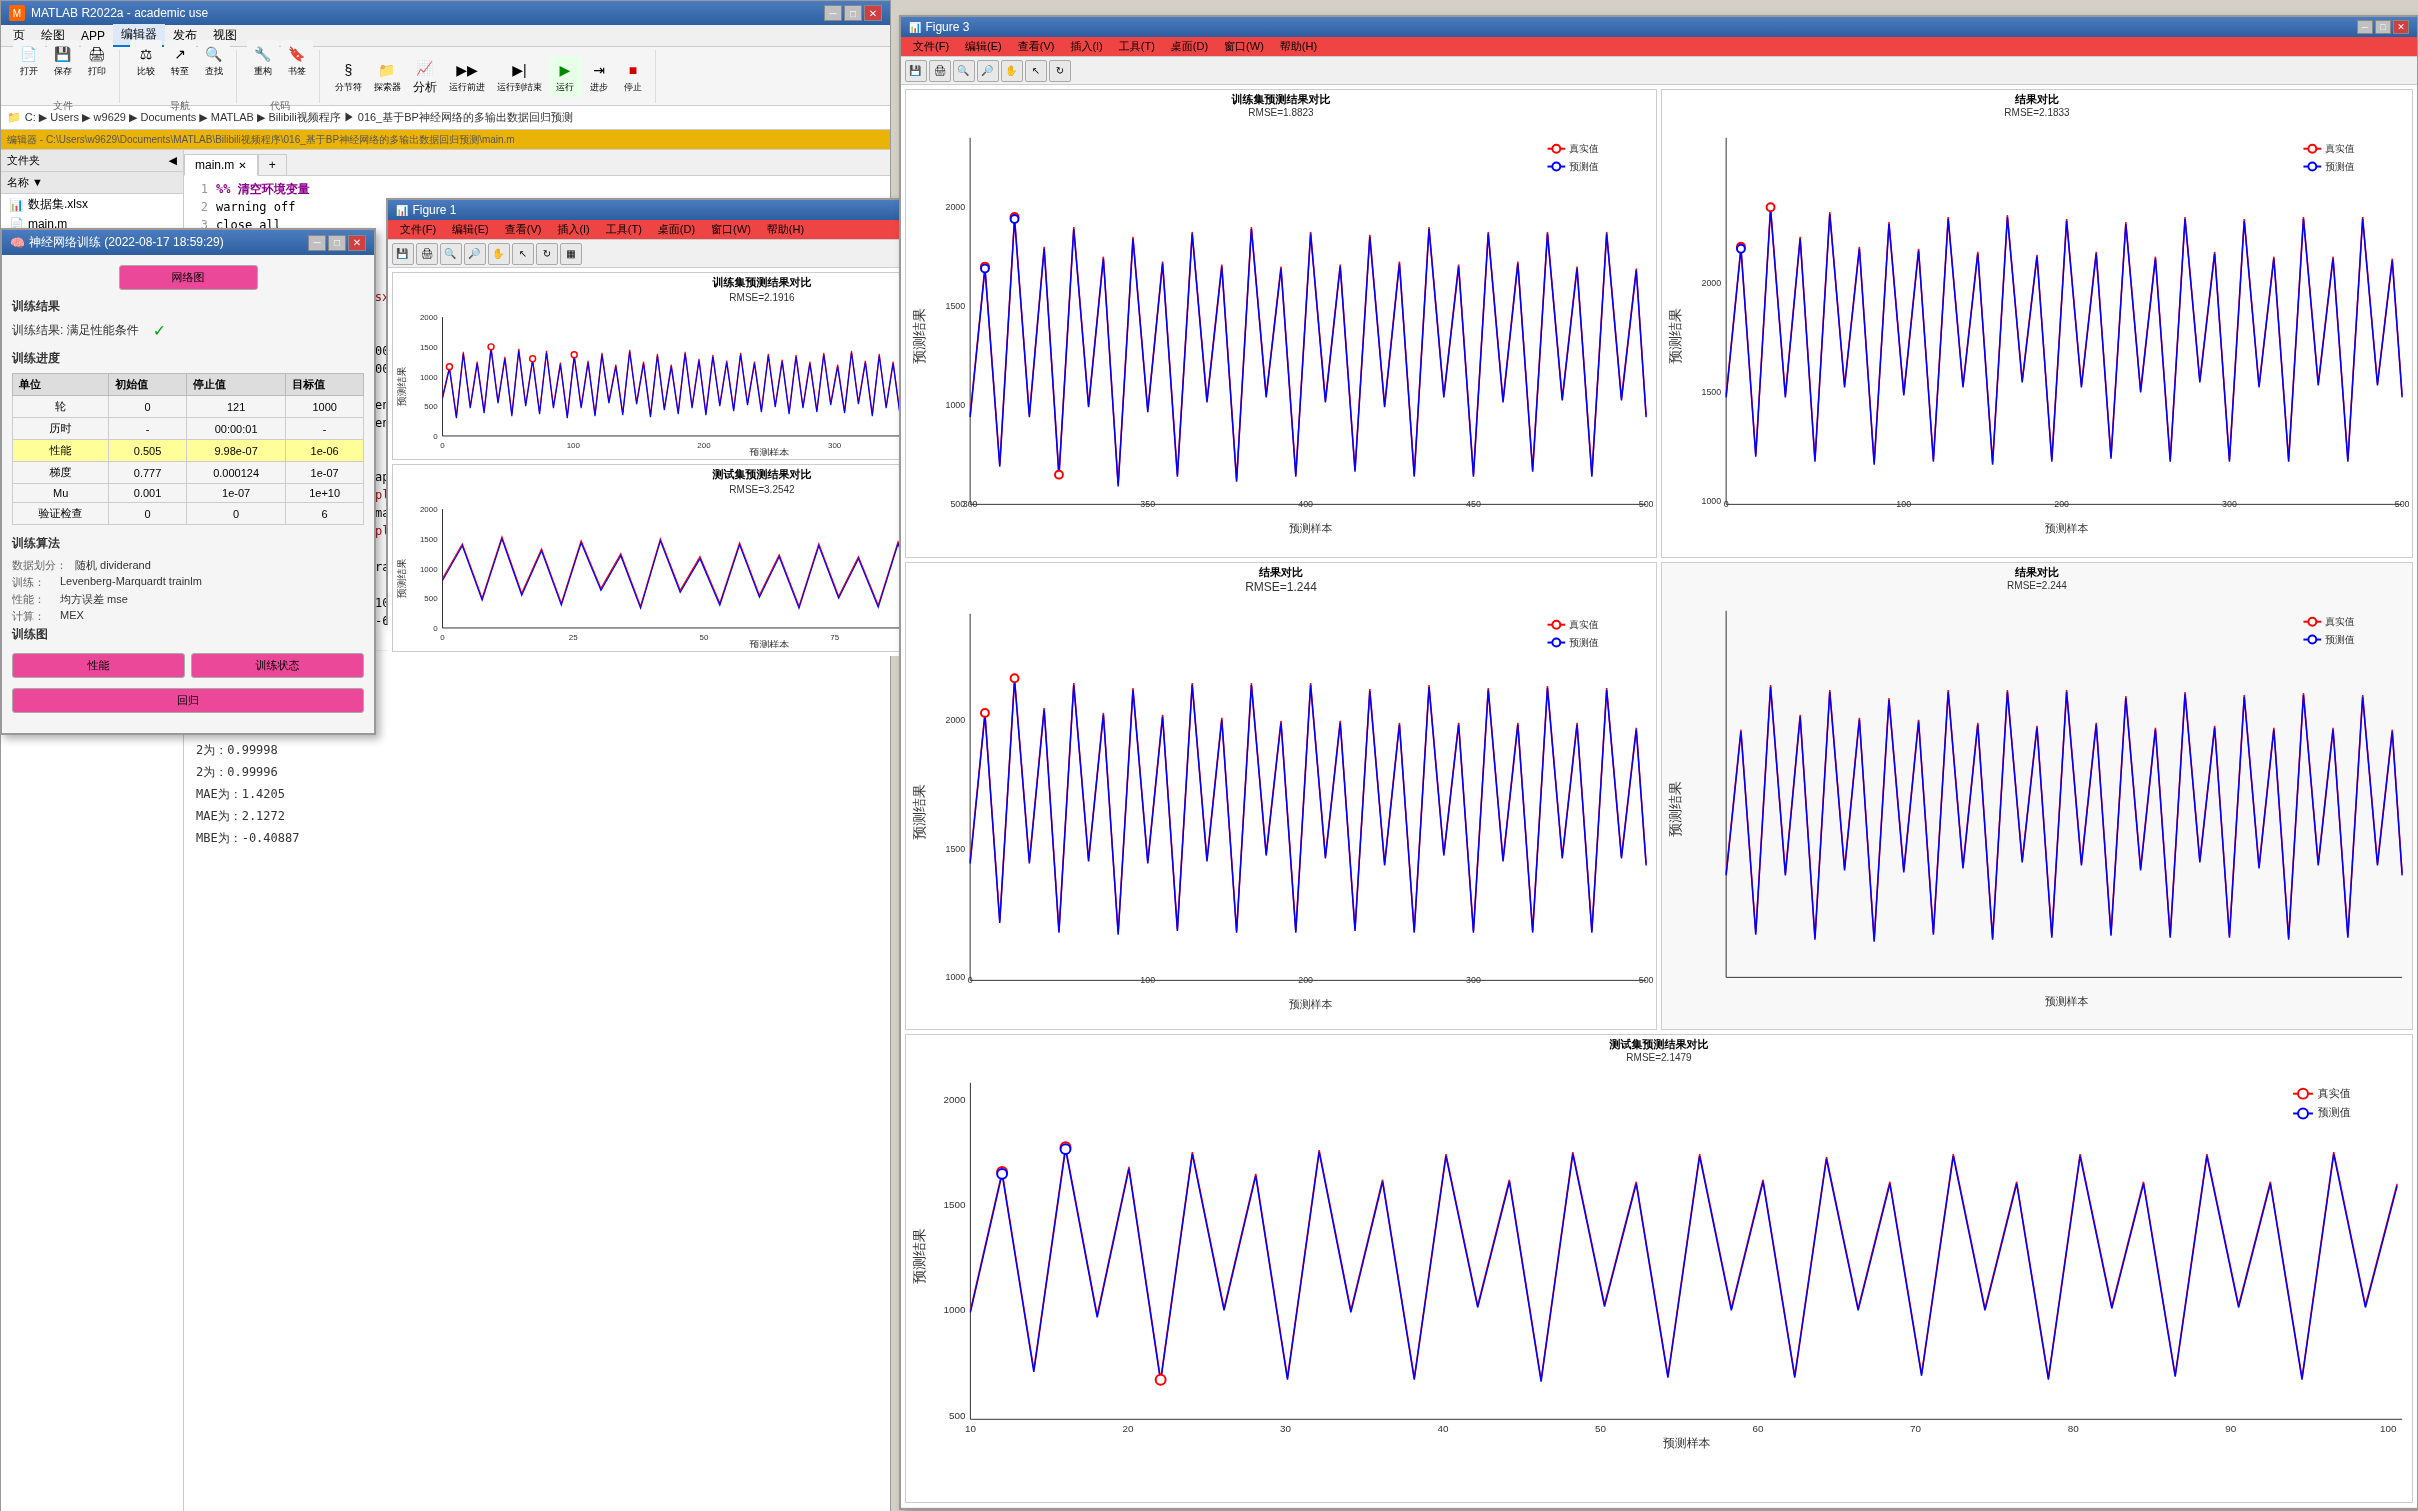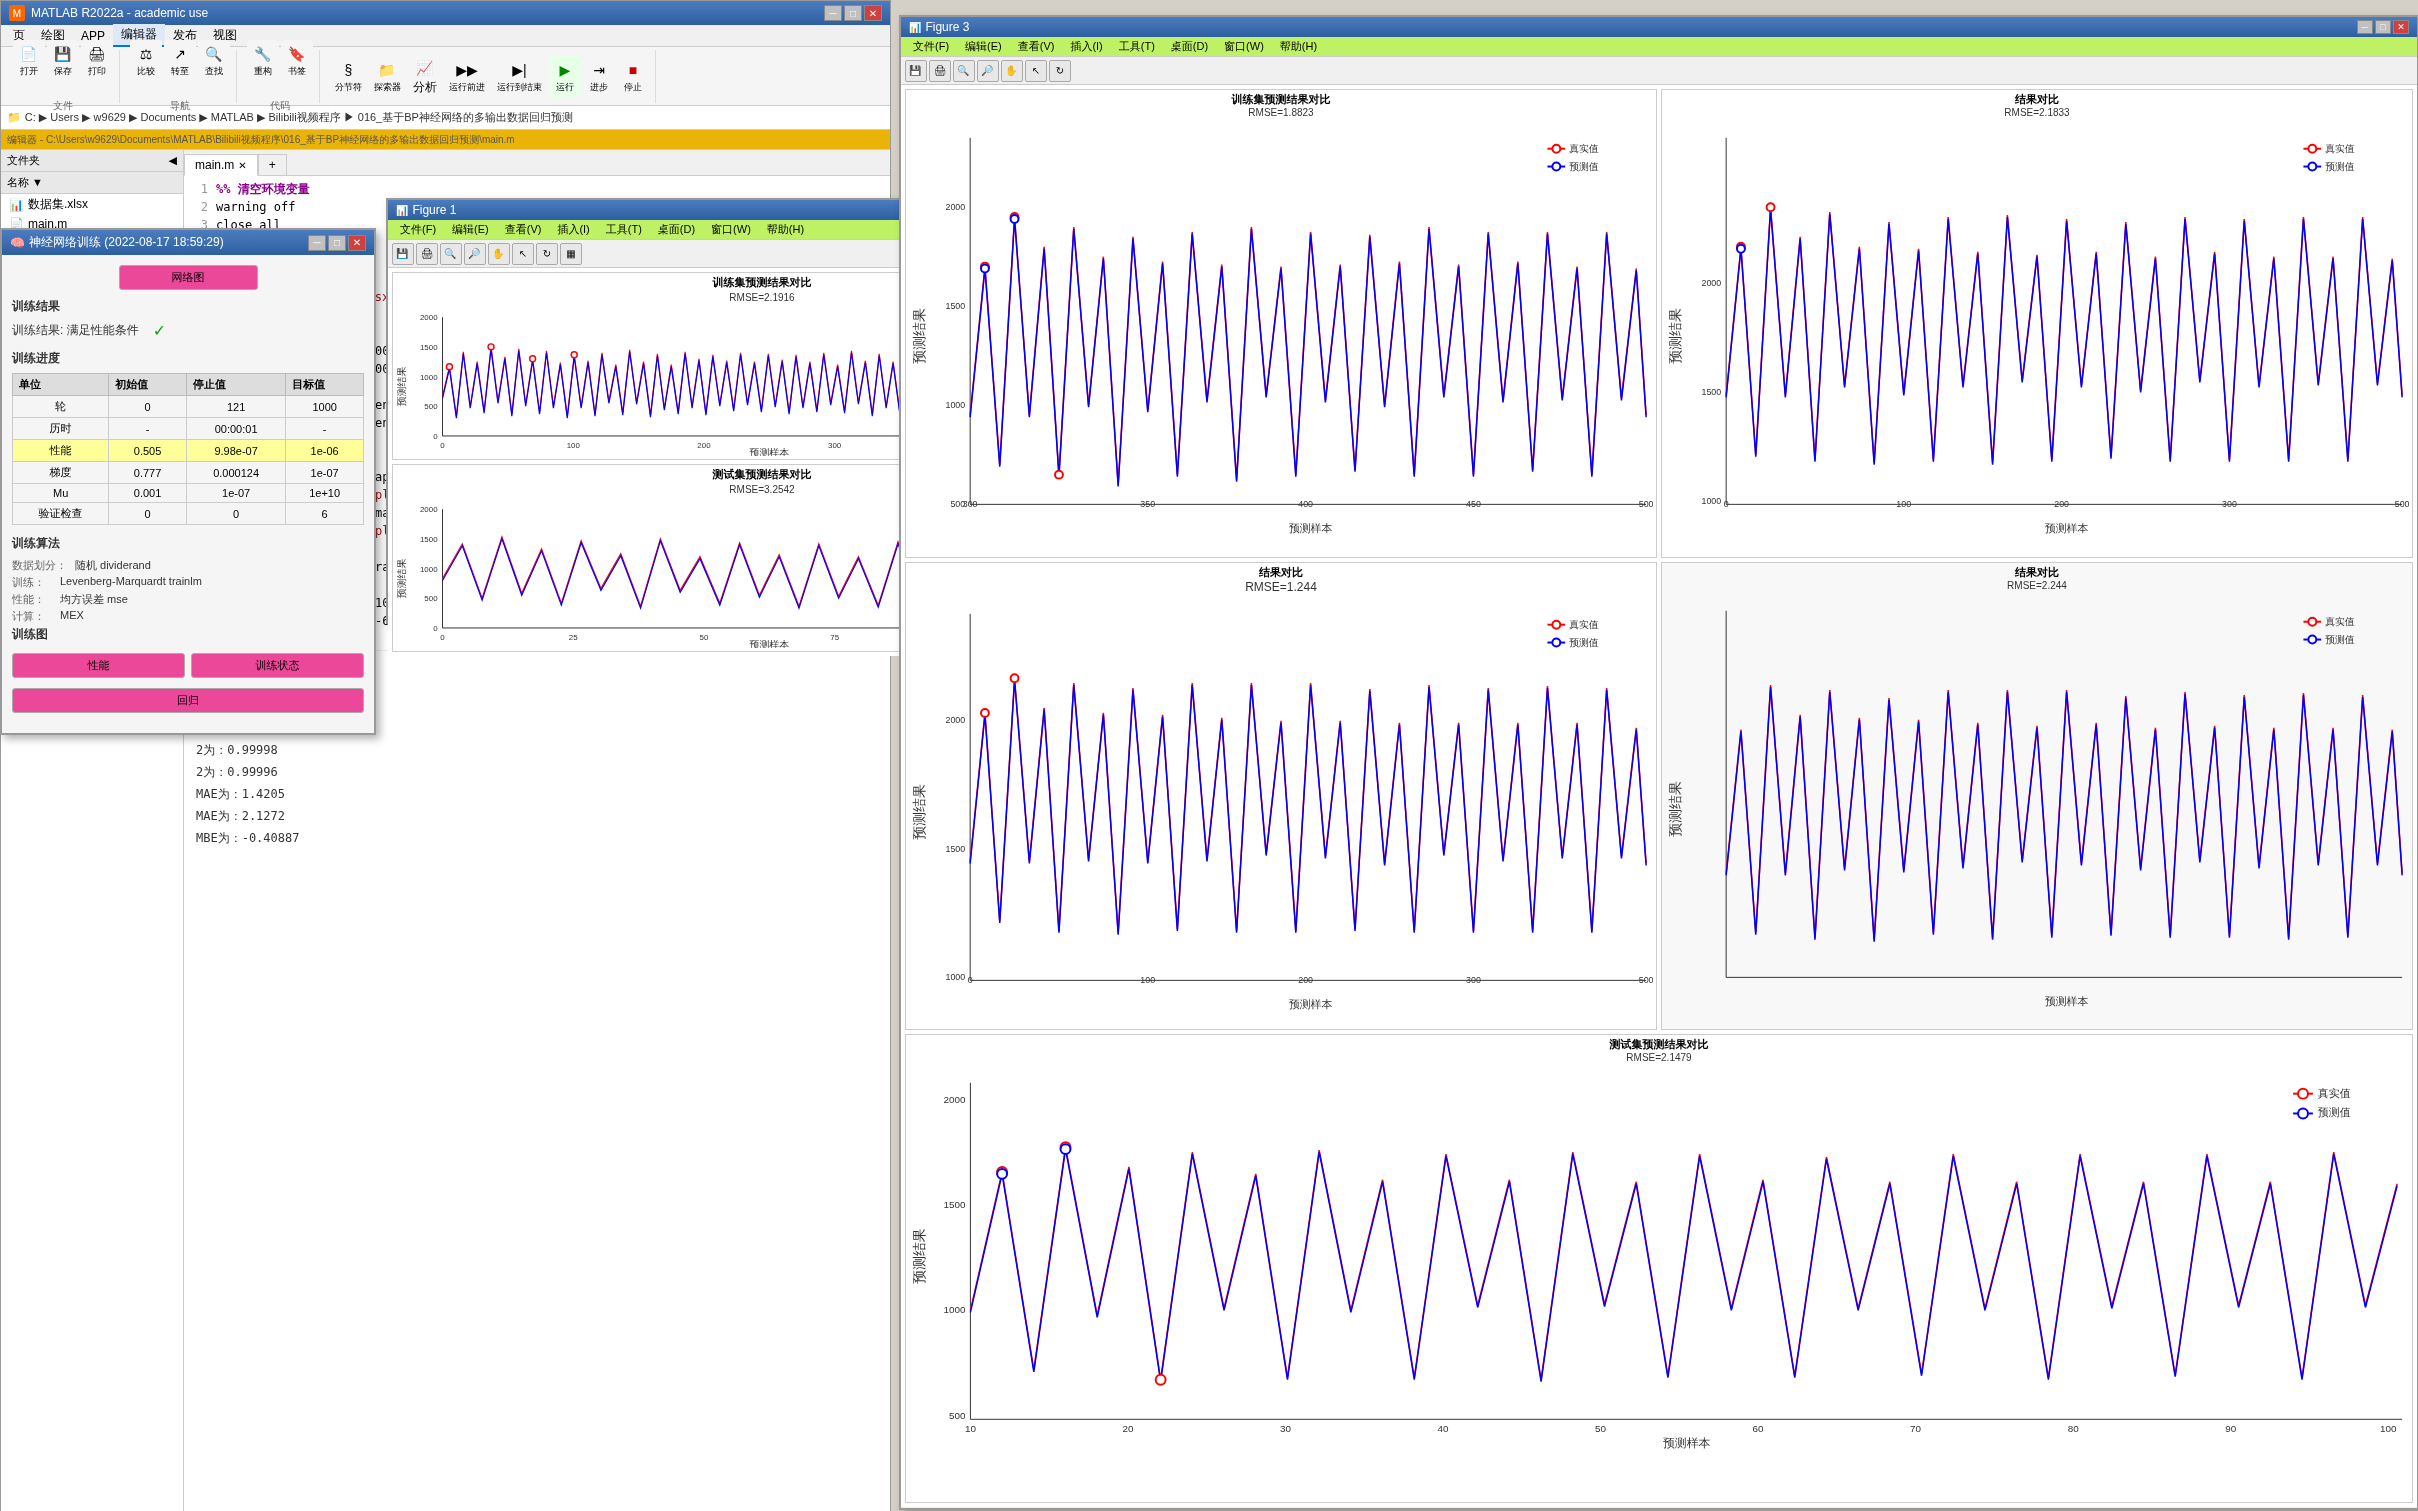--- a/index.html
+++ b/index.html
@@ -74,21 +74,21 @@
     .algo-label { color: #666; min-width: 40px; }
     .algo-value { color: #333; }
     
     
     .train-buttons { display: flex; gap: 6px; margin-top: 10px; flex-wrap: wrap; }
     .train-btn { flex: 1; padding: 4px 8px; background: #ec4899; border: 1px solid #aaa; border-radius: 3px; cursor: pointer; font-size: 11px; text-align: center; min-width: 79px; }
     
     
     .figure-window { position: absolute; background: #f0f0f0; border: 2px solid #999; box-shadow: 4px 4px 8px rgba(0,0,0,0.3); z-index: 50; }
     .figure-title { background: linear-gradient(to bottom, #4a7cbf, #2d5fa0); color: white; padding: 3px 8px; font-size: 12px; display: flex; align-items: center; gap: 4px; }
-    .figure-menubar { background: #bef264; height: 20px; display: flex; align-items: center; padding: 0 4px; font-size: 11px; border-bottom: 1px solid #ccc; }
+    .figure-menubar { background: #ef4444; height: 20px; display: flex; align-items: center; padding: 0 4px; font-size: 11px; border-bottom: 1px solid #ccc; }
     .figure-toolbar { background: #f0f0f0; height: 28px; display: flex; align-items: center; padding: 0 4px; gap: 2px; border-bottom: 1px solid #ccc; }
     .fig-tb-btn { width: 22px; height: 22px; background: #e8e8e8; border: 1px solid #aaa; display: flex; align-items: center; justify-content: center; font-size: 10px; cursor: pointer; border-radius: 2px; }
     .chart-title { text-align: center; font-size: 12px; font-weight: bold; margin-bottom: 2px; }
     .chart-subtitle { text-align: center; font-size: 11px; color: #333; margin-bottom: 4px; }
     
     
     .figure3 { position: absolute; top: 15px; right: 0; width: 1520px; height: 1495px; }
     
     
     .figure1 { position: absolute; top: 198px; left: 386px; width: 752px; height: 426px; }

